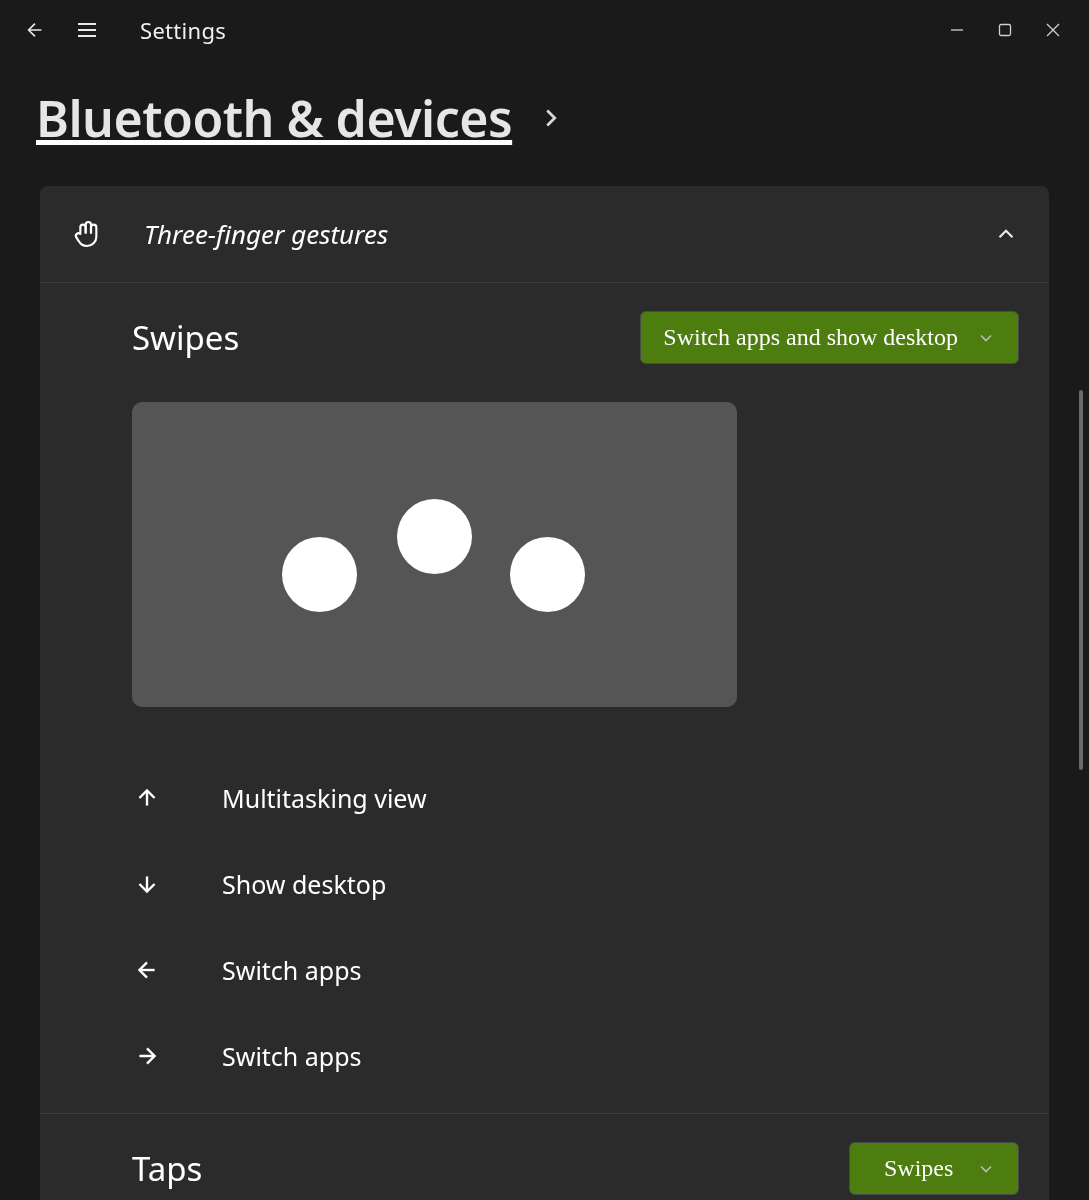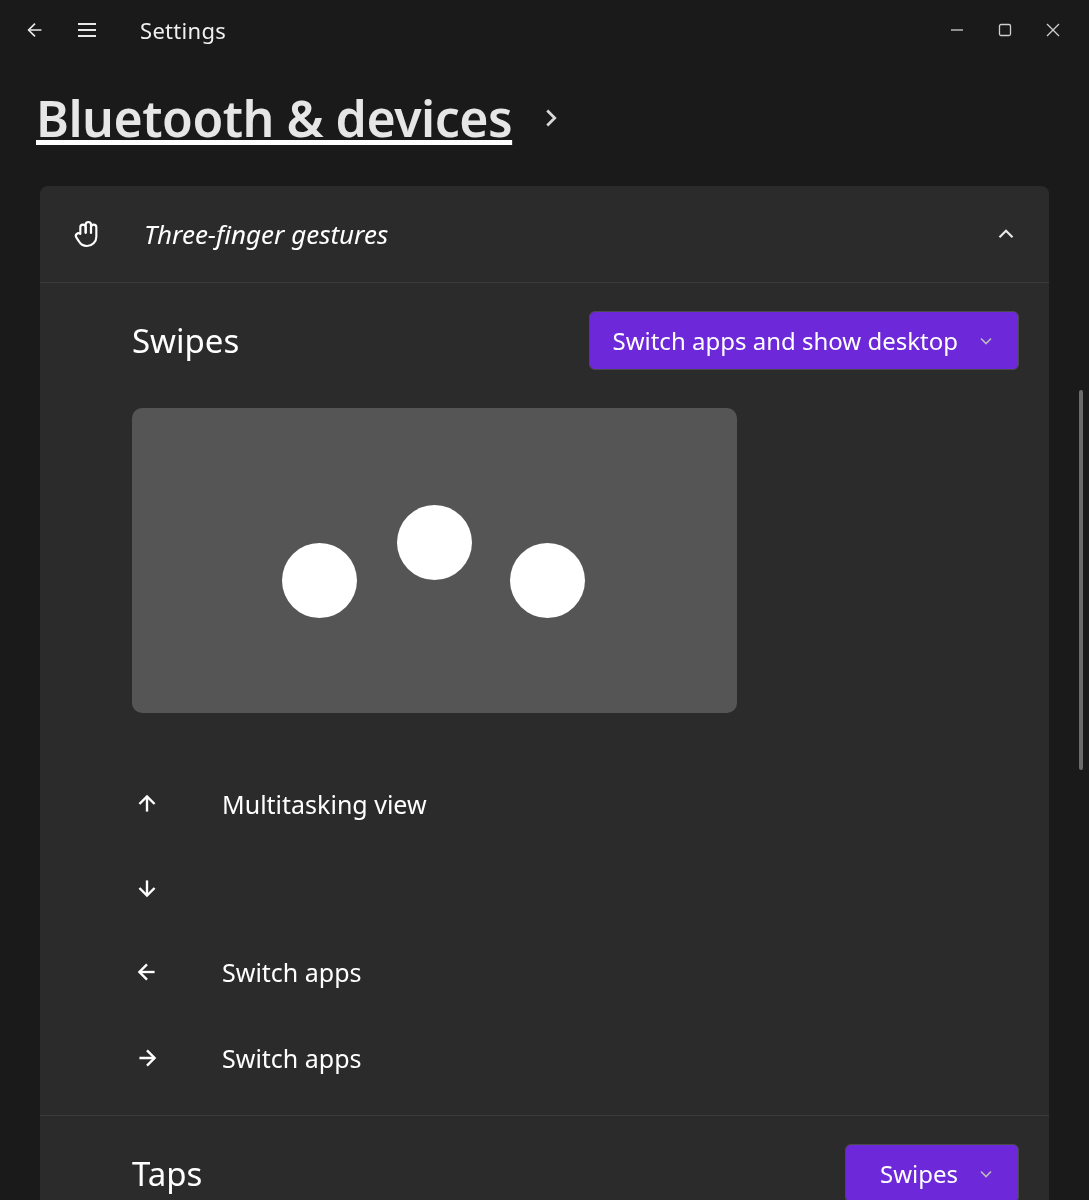--- a/index.html
+++ b/index.html
@@ -87,30 +87,31 @@
       padding: 28px 0;
       gap: 20px;
     }
     .row-label {
       font-size: 33px;
       color: #fff;
       flex: 1;
       padding-left: 62px;
     }
     .select-box {
-      background: #6d28d9;
+      background: #4d7c0f;
       border-radius: 6px;
       display: flex;
       align-items: center;
       padding: 12px 22px;
       gap: 18px;
       border: 1px solid #4a4a4a;
       cursor: pointer;
       min-width: 200px;
       justify-content: space-between;
+      font-family: Liberation Serif, serif;
     }
     .select-box.narrow { min-width: 170px; padding-left: 34px; padding-right: 22px; }
     .select-text { font-size: 24px; color: #fff; }
     .select-chevron { color: #bbb; display:flex; }
     .preview {
       margin: 10px 0 26px 62px;
       width: 605px;
       height: 305px;
       background: #555;
       border-radius: 10px;
@@ -243,20 +244,21 @@
         </span>
         <span class="gesture-label">Multitasking view</span>
       </div>
       <div class="gesture-item">
         <span class="arrow-icon">
           <svg width="26" height="26" viewBox="0 0 24 24" fill="none" stroke="currentColor" stroke-width="2.2">
               <path d="M12 5v14"></path>
               <path d="M19 12l-7 7-7-7"></path>
             </svg>
         </span>
+        <span class="gesture-label">Show desktop</span>
       </div>
       <div class="gesture-item">
         <span class="arrow-icon">
           <svg width="26" height="26" viewBox="0 0 24 24" fill="none" stroke="currentColor" stroke-width="2.2">
               <path d="M19 12H5"></path>
               <path d="M12 19l-7-7 7-7"></path>
             </svg>
         </span>
         <span class="gesture-label">Switch apps</span>
       </div>

